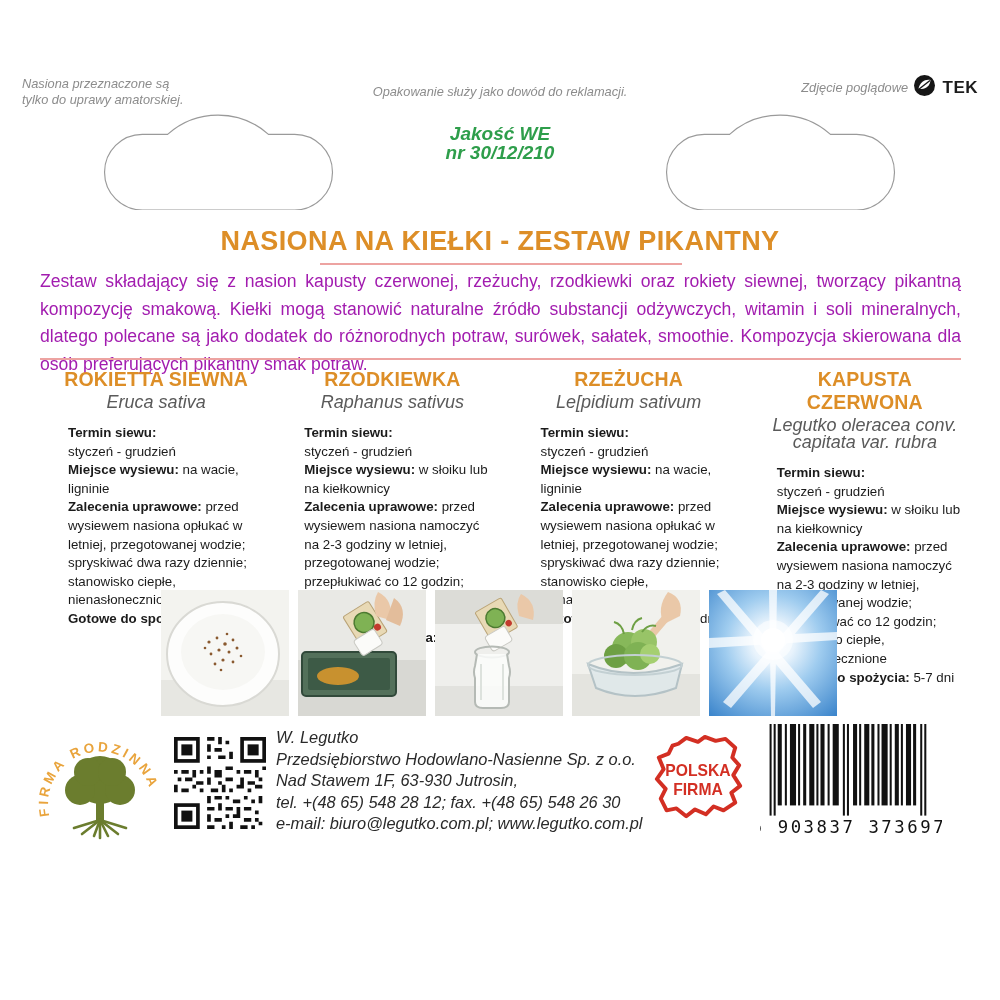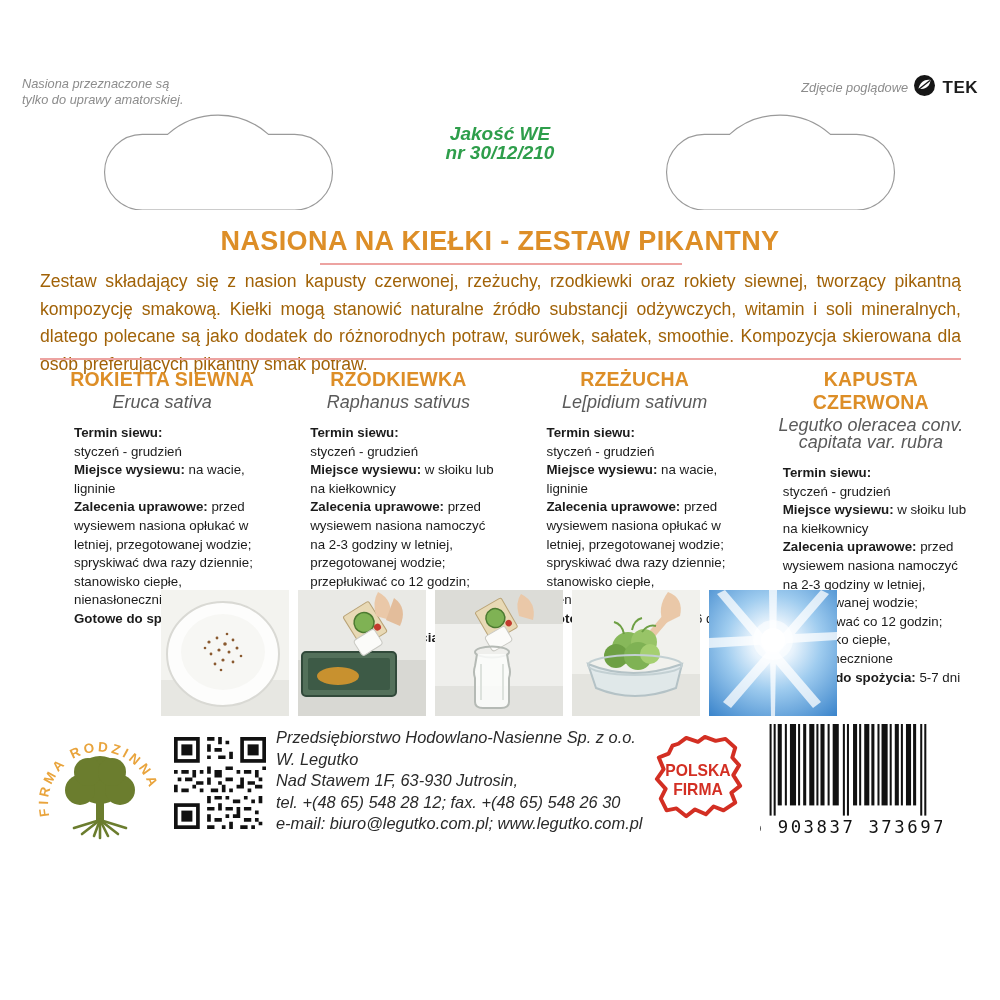--- a/index.html
+++ b/index.html
@@ -18,25 +18,25 @@
 
   .cloud{position:absolute;width:238px;height:97px;}
   .cloud-left{left:100px;top:113px;}
   .cloud-right{left:662px;top:113px;}
 
   
   .title{position:absolute;left:0;right:0;top:226px;text-align:center;
          color:#dd8e27;font-size:27px;font-weight:600;letter-spacing:0.4px;}
   .title-underline{position:absolute;left:320px;top:263px;width:362px;height:2px;background:#eda3a1;}
   .description{position:absolute;left:40px;top:268px;width:921px;
-               color:#a16207;font-size:17.6px;line-height:27.5px;text-align:justify;}
+               color:#a21caf;font-size:17.6px;line-height:27.5px;text-align:justify;}
   .divider{position:absolute;left:40px;top:358px;width:921px;height:2px;background:#eda3a1;}
 
   
-  .columns{position:absolute;left:56px;top:368px;width:921px;display:flex;gap:24px;}
+  .columns{position:absolute;left:50px;top:368px;width:921px;display:flex;gap:24px;}
   .col{flex:1 1 0;min-width:0;}
   .col-name{text-align:center;color:#dd8e27;font-size:19.5px;font-weight:600;letter-spacing:0.2px;}
   .col-latin{text-align:center;color:#5a5a5a;font-style:italic;font-size:18px;line-height:17px;margin-top:3px;}
   .col-body{margin:13px 8px 0 18px;font-size:13.3px;line-height:18.6px;}
   .col-body .fl{font-weight:bold;}
   .field{margin:0;}
 
   
   .photos{position:absolute;left:161px;top:590px;display:flex;gap:9px;}
   .photo{width:128px;height:126px;background:#f1f1ed;box-shadow:0 0 0 1px #e3e3df inset;}
@@ -51,20 +51,21 @@
 </style>
 </head>
 <body>
 
 <div id="packet">
 
   <div class="note note-left">
     <div>Nasiona przeznaczone są</div>
     <div>tylko do uprawy amatorskiej.</div>
   </div>
+  <div class="note note-center">Opakowanie służy jako dowód do reklamacji.</div>
   <div class="quality">
     <div>Jakość WE</div>
     <div>nr 30/12/210</div>
   </div>
   <div class="note note-right">Zdjęcie poglądowe</div>
 
   <div class="tek">
     <span>
       <svg width="23" height="23" viewBox="0 0 23 23">
         <circle cx="11.5" cy="11.5" r="10.5" fill="#161616"></circle>
@@ -302,22 +303,22 @@
                  M7,14h1v1h-1z M10,14h2v1h-2z M13,13h1v2h-1z M15,14h1v1h-1z M17,13h2v1h-2z M20,14h1v1h-1z M22,13h2v1h-2z
                  M9,16h1v2h-1z M11,16h2v1h-2z M14,16h1v1h-1z M16,17h2v1h-2z M19,16h1v1h-1z M21,17h1v1h-1z M23,16h1v2h-1z
                  M9,19h2v1h-2z M12,18h1v2h-1z M14,19h2v1h-2z M17,19h1v2h-1z M19,19h2v1h-2z M22,20h1v1h-1z M9,21h1v2h-1z
                  M11,22h2v1h-2z M14,21h1v1h-1z M16,21h2v1h-2z M19,22h2v1h-2z M22,22h1v1h-1z M9,24h2v1h-2z M13,24h1v1h-1z
                  M15,23h1v2h-1z M18,24h2v1h-2z M21,24h1v1h-1z M23,23h1v1h-1z"></path>
       </g>
     </svg>
   </div>
 
   <div class="company">
+    <div>W. Legutko</div>
     <div>Przedsiębiorstwo Hodowlano-Nasienne Sp. z o.o.</div>
-    <div>W. Legutko</div>
     <div>Nad Stawem 1F, 63-930 Jutrosin,</div>
     <div>tel. +(48 65) 548 28 12; fax. +(48 65) 548 26 30</div>
     <div>e-mail: biuro@legutko.com.pl; www.legutko.com.pl</div>
   </div>
 
   <div class="badge">
     <svg width="100" height="98" viewBox="0 0 100 100">
       <path d="M30,12 L38,6 L50,10 L57,5 L68,9 L78,7 L88,16 L85,26 L92,34 L86,44 L93,55 L84,62 L88,72 L76,80 L66,76 L58,84 L47,79 L38,86 L28,78 L18,80 L12,68 L17,58 L8,48 L15,38 L10,26 L20,22 L24,14 Z" fill="#ffffff" stroke="#d32f23" stroke-width="4" stroke-linejoin="round"></path>
       <text x="50" y="45" text-anchor="middle" font-size="16" font-weight="bold" fill="#d32f23" font-family="Liberation Sans, sans-serif">POLSKA</text>
       <text x="50" y="64" text-anchor="middle" font-size="16" font-weight="bold" fill="#d32f23" font-family="Liberation Sans, sans-serif">FIRMA</text>

